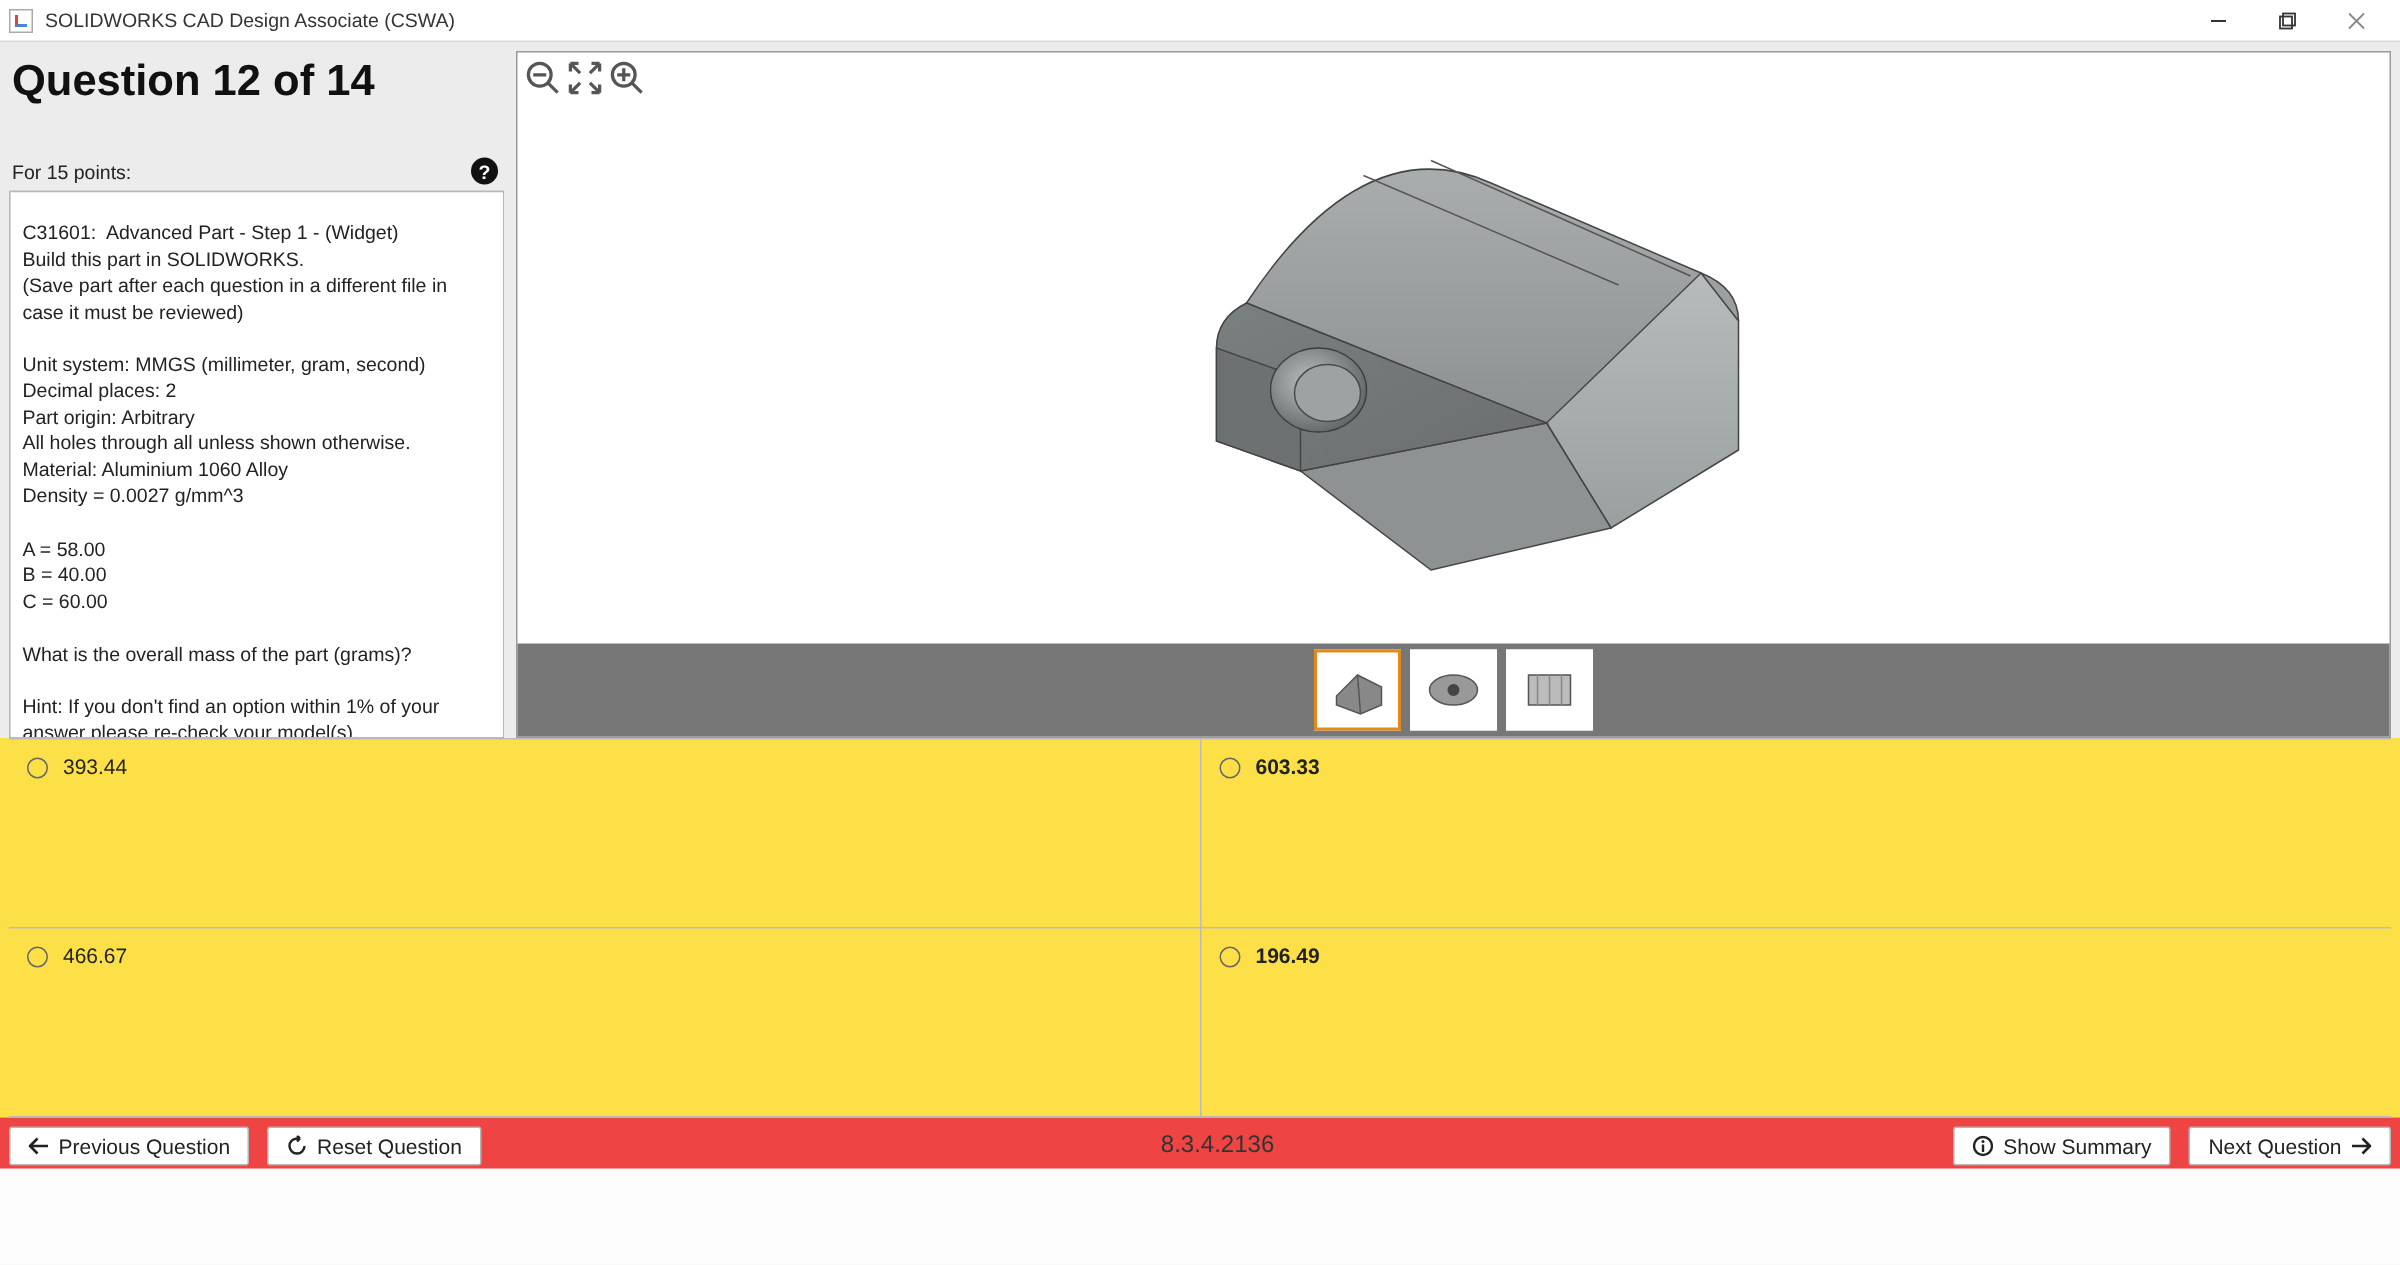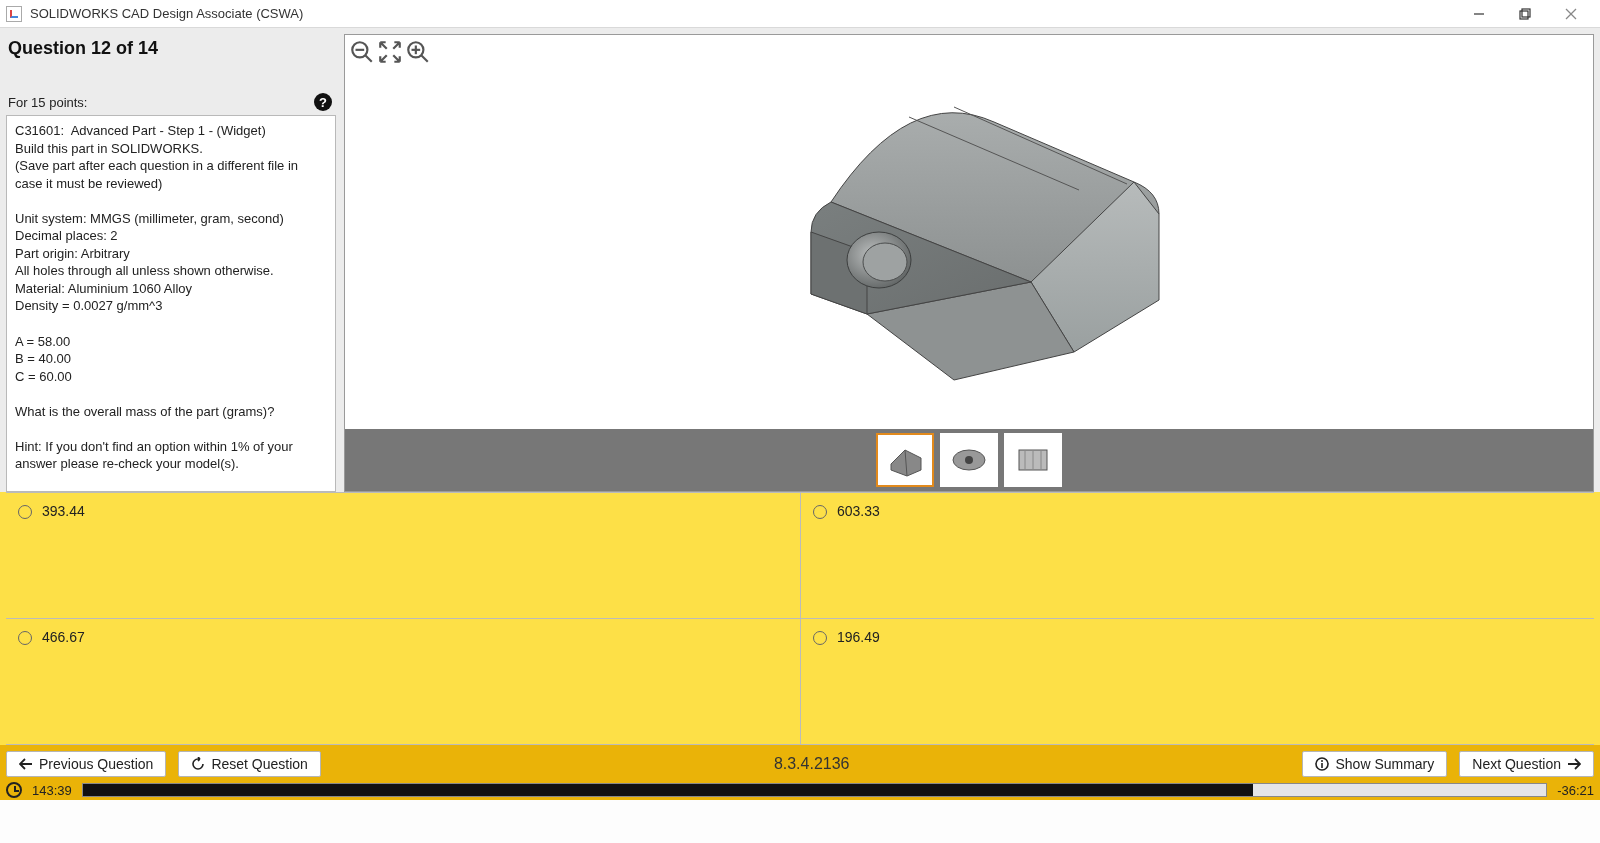--- a/index.html
+++ b/index.html
@@ -47,32 +47,32 @@
     display: flex;
     height: 464px;
     padding: 6px 6px 0 6px;
     gap: 8px;
     background: #ececec;
   }
   .left-pane {
     width: 330px;
     display: flex; flex-direction: column;
   }
-  .q-title { font-size: 18px; font-weight: 700; margin: 4px 2px 20px 2px; color:#111;}
+  .q-title { font-size: 29px; font-weight: 700; margin: 4px 2px 20px 2px; color:#111;}
   .points-row { display:flex; align-items:center; justify-content:space-between; font-size:13px; margin:14px 4px 4px 2px; }
   .help-icon {
     width:18px; height:18px; border-radius:50%;
     background:#111; color:#fff; display:flex;align-items:center;justify-content:center;
     font-weight:bold; font-size:13px;
   }
   .question-box {
     flex:1;
     background:#fff;
     border:1px solid #b9b9b9;
-    padding:6px 8px;
+    padding:18px 8px;
     font-size:13px;
     line-height:1.35;
     color:#222;
     overflow:auto;
     white-space: pre-wrap;
   }
 
   .viewer {
     flex:1;
     border:1px solid #9a9a9a;
@@ -118,30 +118,30 @@
     display:grid;
     grid-template-columns: 1fr 1fr;
     grid-template-rows: 126px 126px;
   }
   .ans-cell {
     border-bottom:1px solid #bbb;
     padding:10px 12px;
     display:flex; align-items:flex-start; gap:10px;
     font-size:14px;
   }
-  .ans-cell.col2 { border-left:1px solid #bbb; }
+  .ans-cell.col2 { border-left:1px solid #bbb;font-weight:bold; }
   .radio {
     width:14px; height:14px; border:1px solid #666; border-radius:50%;
     margin-top:2px; flex-shrink:0;
   }
 
   
   .footer {
     padding: 6px 6px 2px 6px;
-    background:#eab308;
+    background:#ef4444;
   }
   .foot-row1 {
     display:flex; align-items:center; gap:12px;
   }
   .btn {
     background:#fff; border:1px solid #b5b5b5;
     border-radius:2px;
     padding:4px 12px;
     font-size:14px;
     display:inline-flex; align-items:center; gap:6px;
@@ -356,21 +356,13 @@
         </svg>
       <span>Show Summary</span>
     </div>
     <div class="btn">
       <span>Next Question</span>
       <svg width="14" height="12" viewBox="0 0 14 12">
           <path d="M8 1 L13 6 L8 11 M13 6 L1 6" fill="none" stroke="#222" stroke-width="1.8"></path>
         </svg>
     </div>
   </div>
-  <div class="foot-row2">
-    <div class="clock-icon"></div>
-    <span>143:39</span>
-    <div class="progress">
-      <div class="progress-fill" id="progfill" style="width: 80%;"></div>
-    </div>
-    <span>-36:21</span>
-  </div>
 </div>
 
 </body></html>

